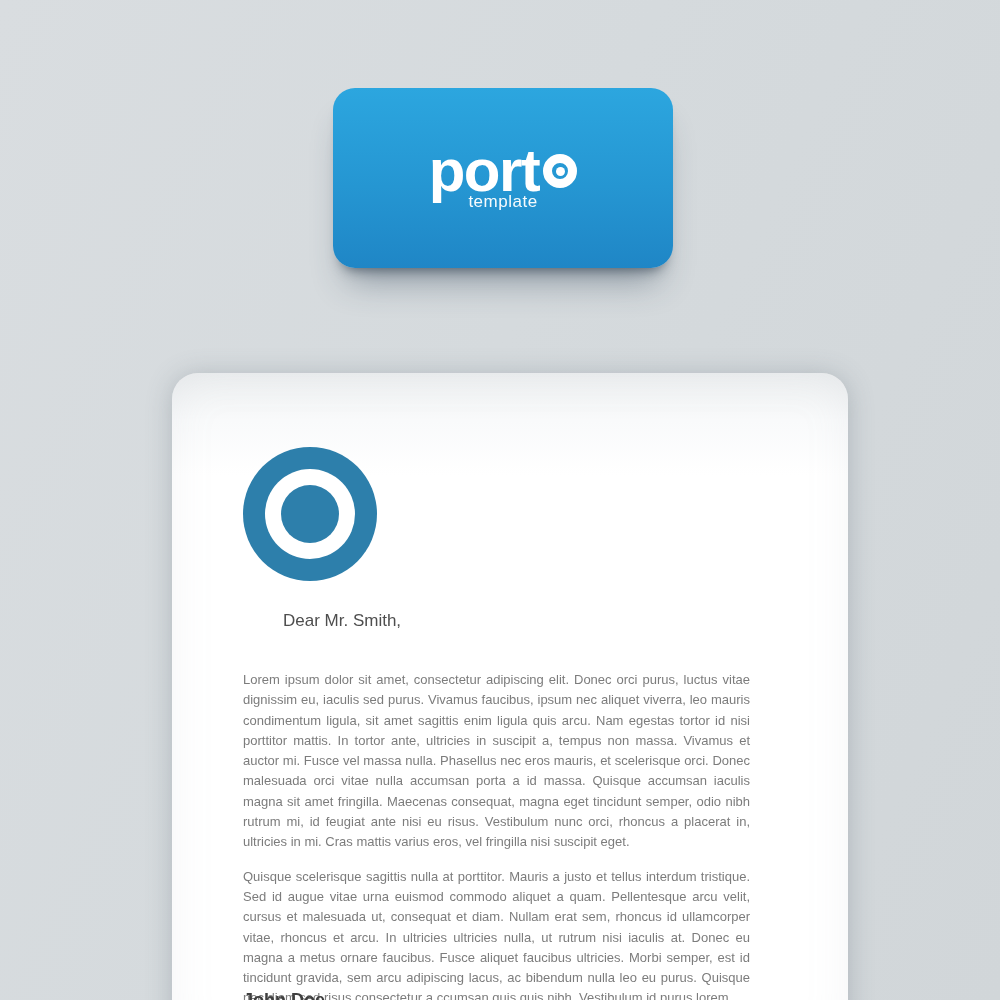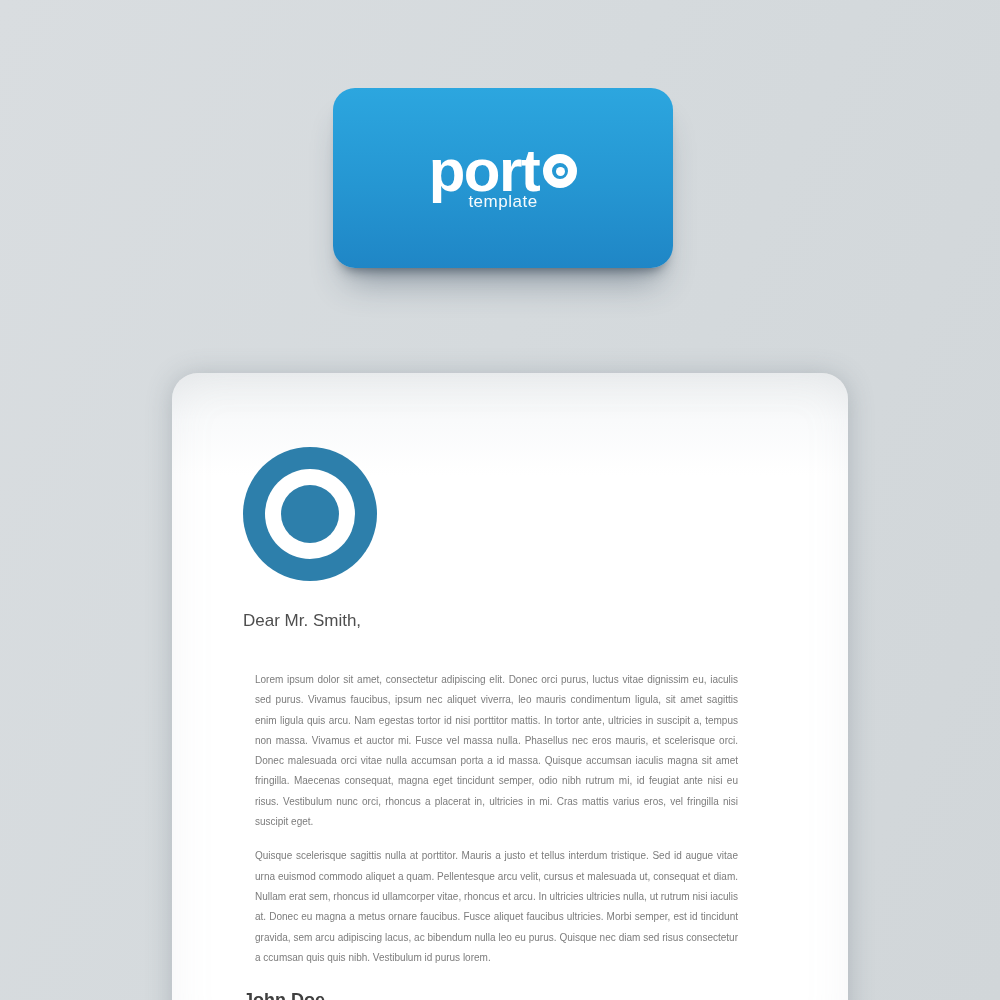--- a/index.html
+++ b/index.html
@@ -106,24 +106,25 @@
   .paper-logo .core {
     width: 58px;
     height: 58px;
     border-radius: 50%;
     background: #2d7fab;
   }
   .greeting {
     margin-top: 30px;
     font-size: 17px;
     color: #4e4e4e;
+    margin-left: 40px;
   }
   .para {
-    margin: 12px;
-    font-size: 10px;
+    margin: 0;
+    font-size: 13px;
     line-height: 20.3px;
     color: #7c7c7c;
     text-align: justify;
   }
   .para-1 { margin-top: 39px; }
   .para-2 { margin-top: 14px; }
   .signature {
     position: absolute;
     left: 71px;
     top: 617px;

